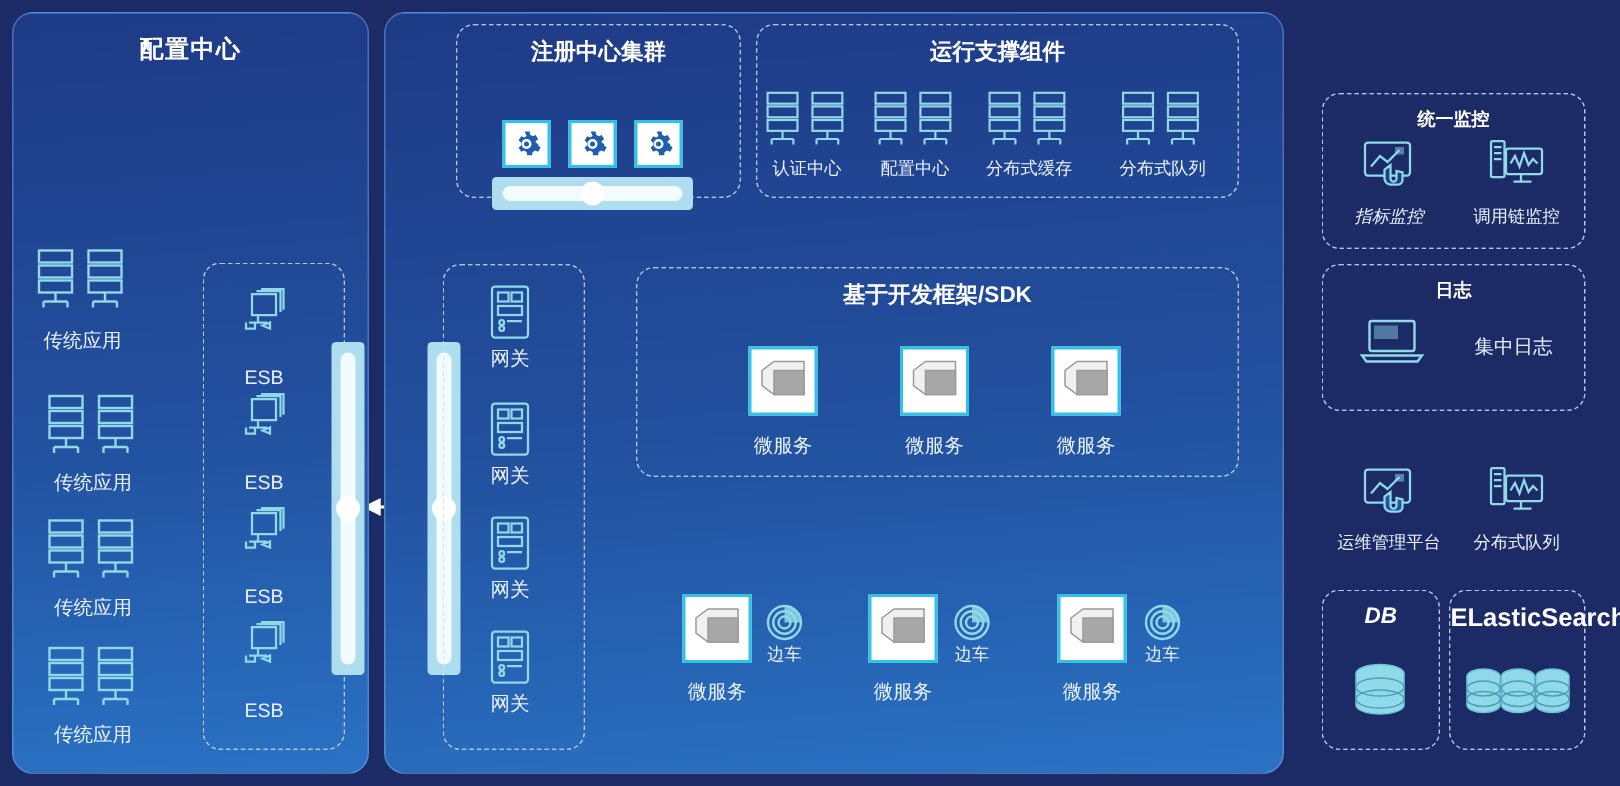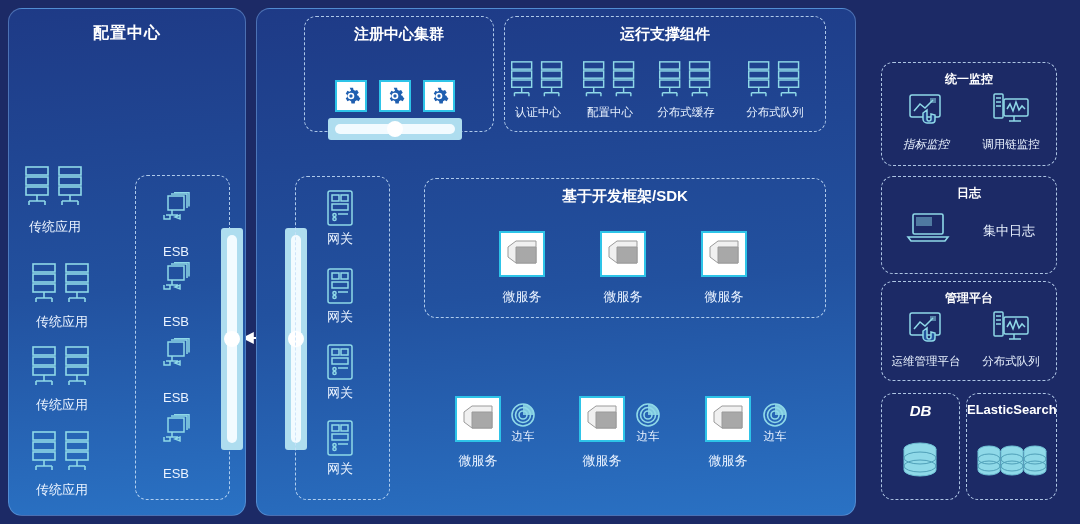--- a/index.html
+++ b/index.html
@@ -588,23 +588,20 @@
     <svg width="44" height="32" viewBox="0 0 44 32">
         <g fill="none" stroke="#8fd9e8" stroke-width="1.6">
       <rect x="7" y="2" width="30" height="20" rx="1.5"></rect>
       <rect x="10" y="5" width="16" height="9" fill="#8fd9e8" opacity=".45" stroke="none"></rect>
       <path d="M2,25 h40 l-3,4 h-34 z"></path>
     </g>
       </svg>
   </div>
   <div class="lbl" style="left:1009px; top:222px;">集中日志</div>
 
-  <div class="dbox" style="left:881px; top:281px; width:176px; height:100px;">
-    <div class="dbox-title sm">管理平台</div>
-  </div>
   <div class="ico" style="left:926px; top:311px;">
     <svg width="36" height="32" viewBox="0 0 36 32">
         <g fill="none" stroke="#8fd9e8" stroke-width="1.5">
       <rect x="2" y="2" width="30" height="22" rx="2"></rect>
       <path d="M6,18 L12,11 L17,15 L25,7"></path>
           <rect x="22" y="5" width="6" height="5" fill="#8fd9e8" opacity=".5" stroke="none"></rect>
       <path d="M19,17 l0,9 a2,2 0 004,0 l0,-5 l4,1 l0,5 a3,3 0 01-3,3 l-5,0 a4,4 0 01-4,-4 l0,-6 z" fill="#24539e"></path>
     </g>
       </svg>
   </div>
@@ -631,21 +628,21 @@
         <g fill="#8fd9e8" stroke="#6fc2d6" stroke-width="1">
       <ellipse cx="21" cy="9" rx="16" ry="6"></ellipse>
       <path d="M5,9 v21 a16,6 0 0032,0 V9" fill="#8fd9e8"></path>
       <ellipse cx="21" cy="18" rx="16" ry="6" fill="none" stroke="#4f9fb8"></ellipse>
       <ellipse cx="21" cy="26" rx="16" ry="6" fill="none" stroke="#4f9fb8"></ellipse>
     </g>
       </svg>
   </div>
 
   <div class="dbox" style="left:966px; top:393px; width:91px; height:107px;">
-    <div class="dbox-title sm" style="font-size:13px;">ELasticSearch</div>
+    <div class="dbox-title sm" style="font-size:17px;">ELasticSearch</div>
   </div>
   <div class="ico" style="left:989px; top:444px;">
     <svg width="26" height="40" viewBox="0 0 26 40">
         <g fill="#8fd9e8" stroke="#6fc2d6" stroke-width="1">
       <ellipse cx="13" cy="7" rx="11" ry="5"></ellipse>
       <path d="M2,7 v19 a11,5 0 0022,0 V7" fill="#8fd9e8"></path>
       <ellipse cx="13" cy="15" rx="11" ry="5" fill="none" stroke="#4f9fb8"></ellipse>
       <ellipse cx="13" cy="22" rx="11" ry="5" fill="none" stroke="#4f9fb8"></ellipse>
     </g>
       </svg>

